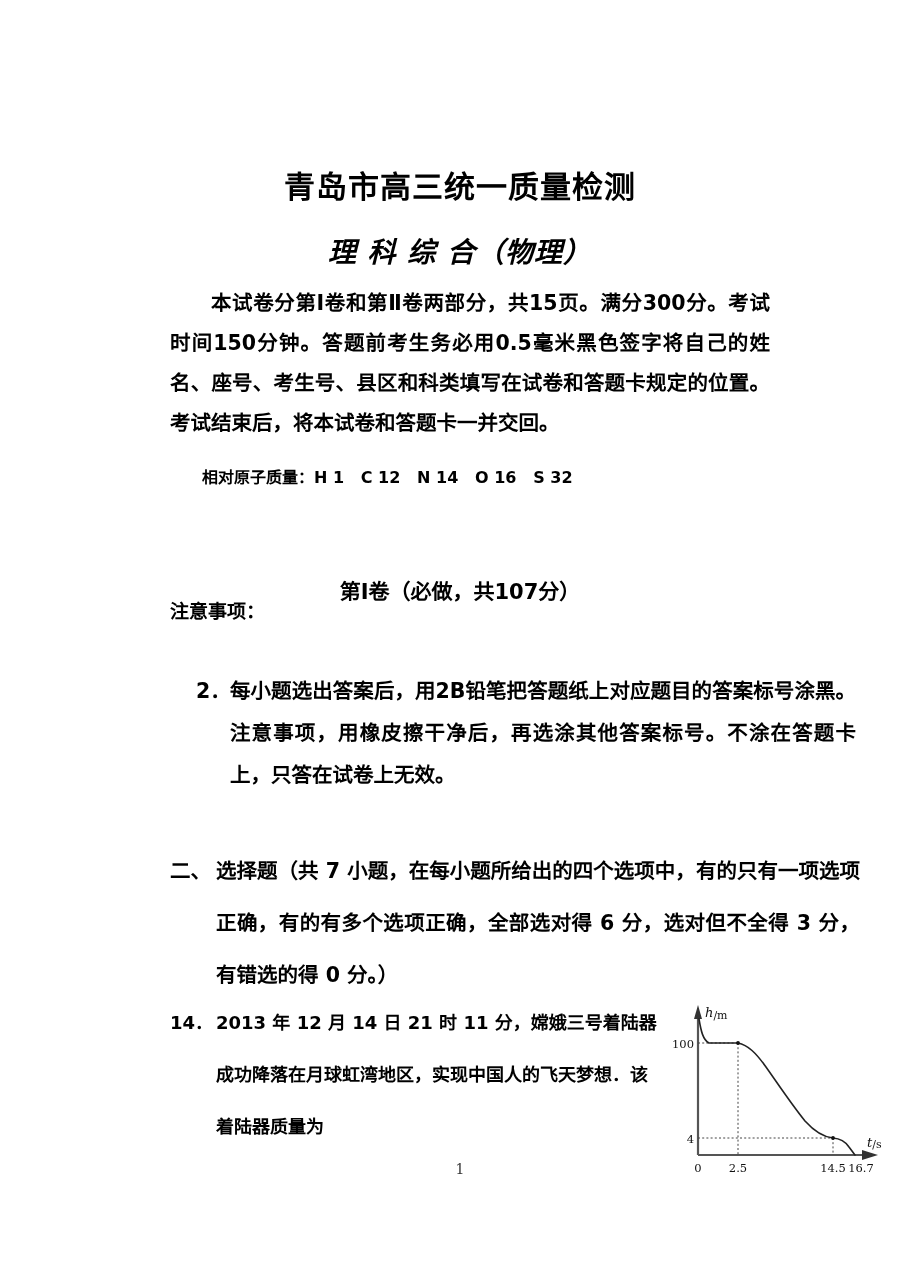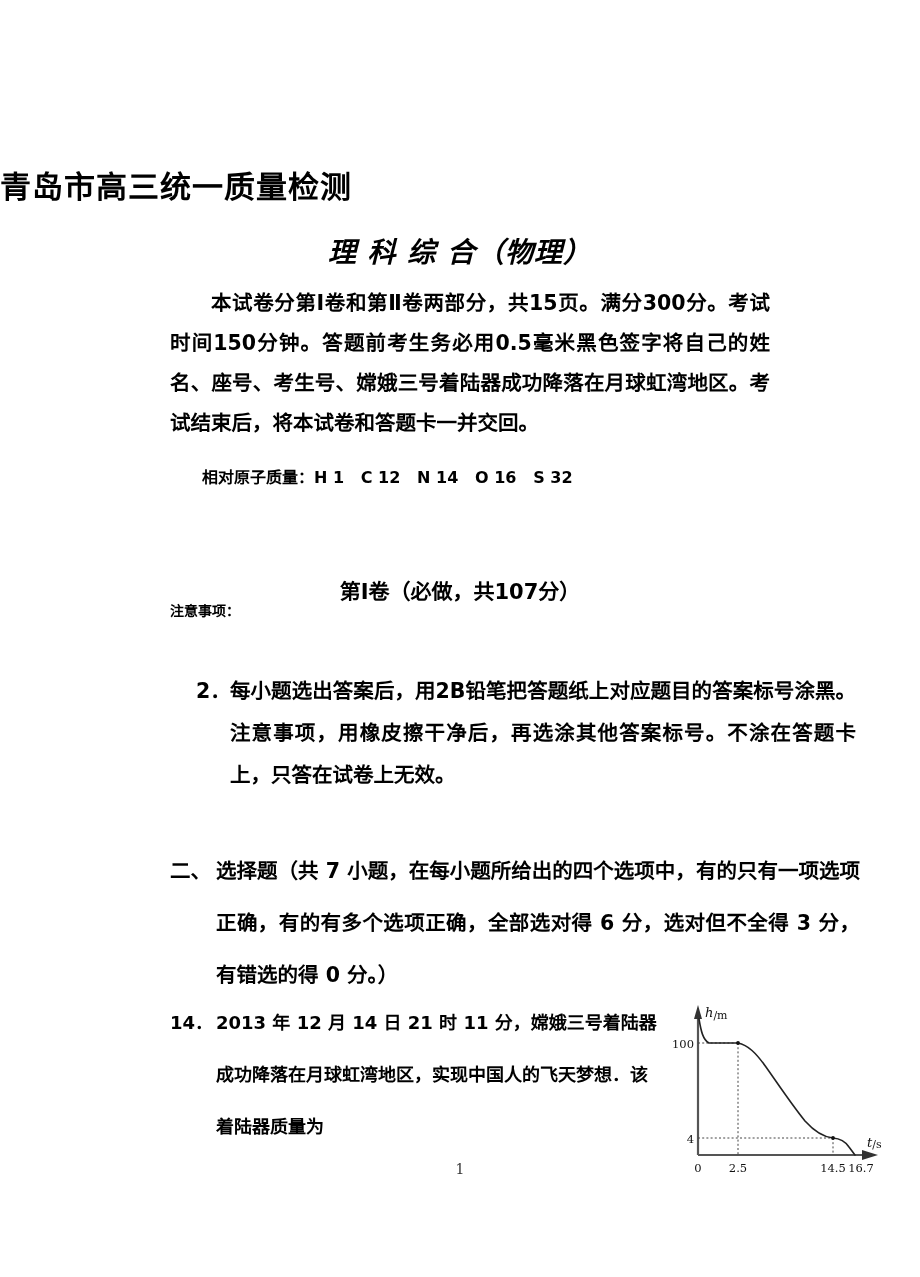--- a/index.html
+++ b/index.html
@@ -20,21 +20,21 @@
     overflow: hidden;
     box-sizing: border-box;
   }
 
   
   .doc-title-1 {
     position: absolute;
     left: 0;
     top: 148px;
     width: 920px;
-    text-align: left;
+    text-align: center;
     font-size: 31px;
     font-weight: bold;
     letter-spacing: 1px;
     line-height: 1.2;
   }
   .doc-title-2 {
     position: absolute;
     left: 0;
     top: 213px;
     width: 920px;
@@ -85,21 +85,21 @@
     font-size: 21px;
     font-weight: bold;
     line-height: 38px;
     margin-top: 40px;
   }
 
   .notice-title {
     position: absolute;
     left: 170px;
     top: 592px;
-    font-size: 14px;
+    font-size: 19px;
     font-weight: bold;
     line-height: 38px;
   }
 
   .notice-1 {
     position: absolute;
     left: 196px;
     top: 630px;
     font-size: 20.5px;
     font-weight: bold;
@@ -198,21 +198,21 @@
 </head>
 <body>
 
 <div class="page">
 
   <h1 class="doc-title-1">青岛市高三统一质量检测</h1>
 
   <h2 class="doc-title-2">理 科 综 合（物理）</h2>
 
   <div class="intro">
-    <p class="indent2">本试卷分第Ⅰ卷和第Ⅱ卷两部分，共15页。满分300分。考试时间150分钟。答题前考生务必用0.5毫米黑色签字将自己的姓名、座号、考生号、嫦娥三号着陆器成功降落在月球虹湾地区。考试结束后，将本试卷和答题卡一并交回。</p>
+    <p class="indent2">本试卷分第Ⅰ卷和第Ⅱ卷两部分，共15页。满分300分。考试时间150分钟。答题前考生务必用0.5毫米黑色签字将自己的姓名、座号、考生号、县区和科类填写在试卷和答题卡规定的位置。考试结束后，将本试卷和答题卡一并交回。</p>
   </div>
 
   <div class="atomic-line">相对原子质量：H 1   C 12   N 14   O 16   S 32</div>
 
   <div class="part-heading">第Ⅰ卷（必做，共107分）</div>
 
   <div class="notice-title">注意事项：</div>
 
 
   <div class="notice-2">

